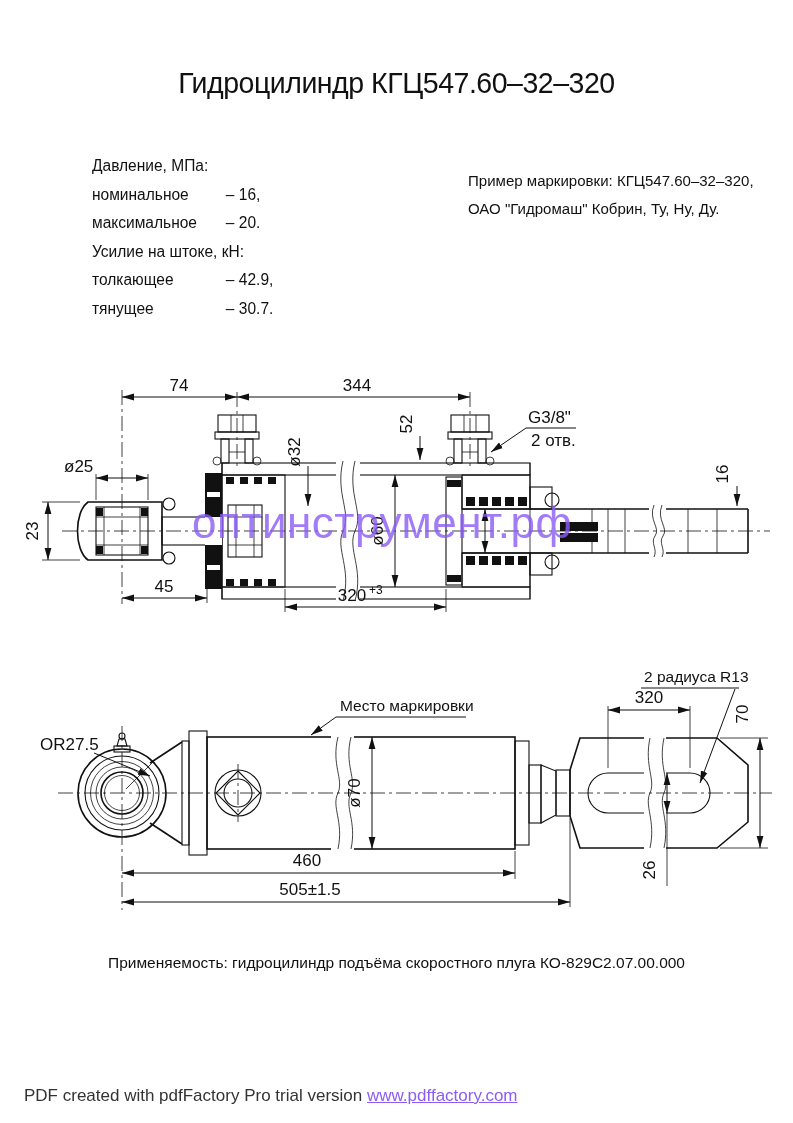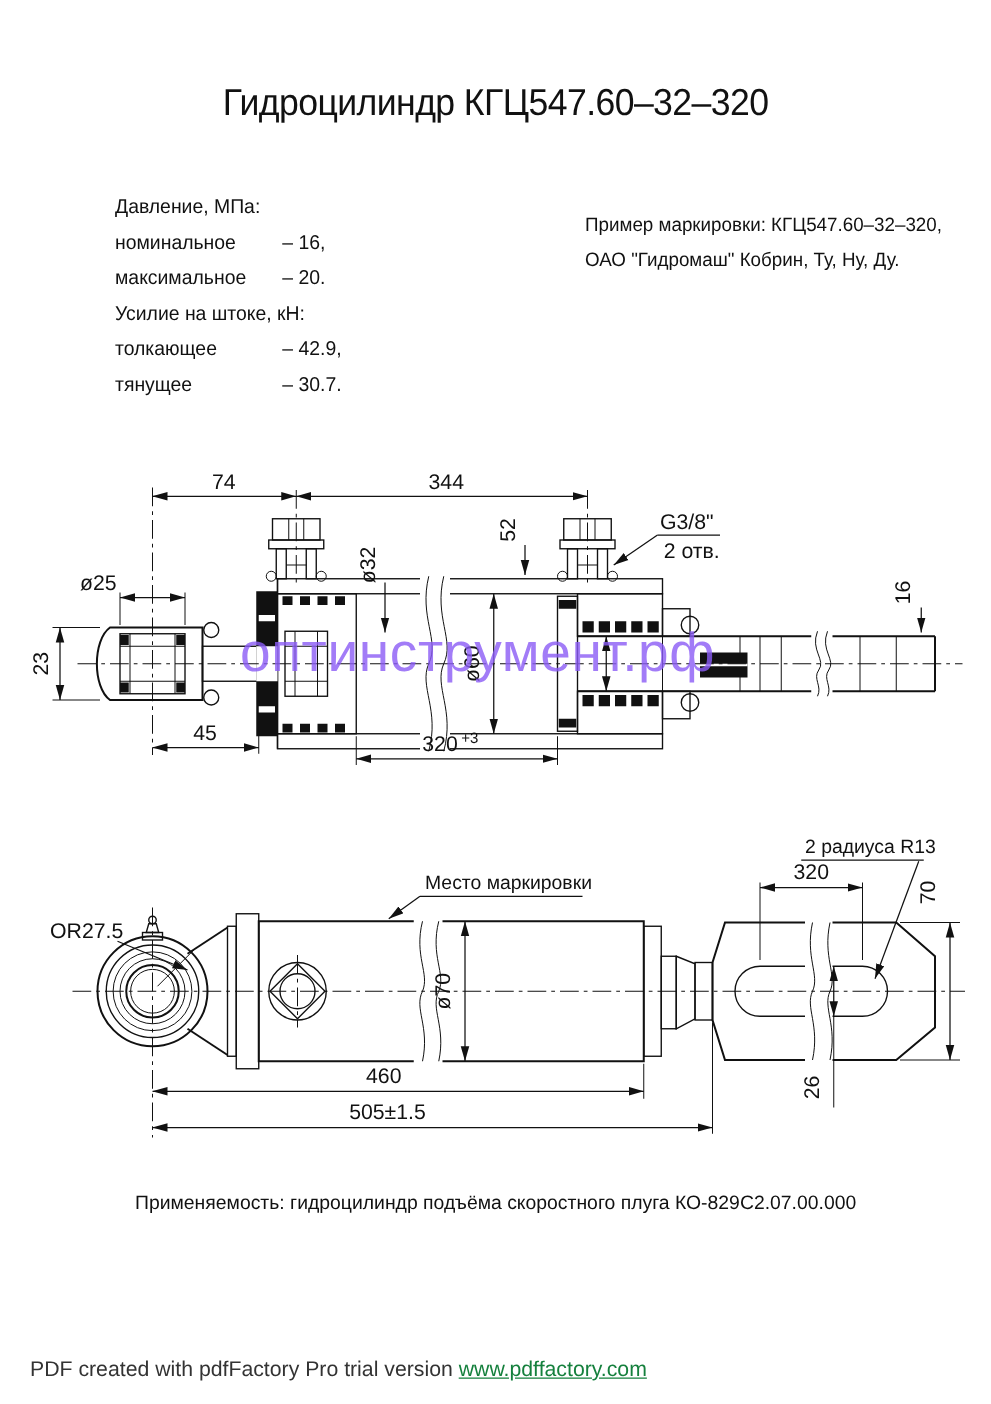--- a/index.html
+++ b/index.html
@@ -6,21 +6,21 @@
   body{width:793px;height:1123px;position:relative;font-family:"Liberation Sans",sans-serif;color:#111;overflow:hidden;}
   .abs{position:absolute;}
   #title{top:66px;left:0;right:0;text-align:center;font-size:30px;letter-spacing:-0.5px;transform:scaleX(0.95);white-space:nowrap;}
   #specs{top:152px;left:92px;font-size:16px;line-height:28.6px;transform:scaleX(0.97);transform-origin:left top;}
   .spec-row{display:flex;white-space:nowrap;}
   .spec-label{width:138px;}
   #marking{top:167px;left:468px;font-size:15.5px;line-height:28px;white-space:nowrap;transform:scaleX(0.97);transform-origin:left top;}
   #application{top:954px;left:0;right:0;text-align:center;font-size:15.5px;}
   #watermark{top:498px;left:192px;font-size:44px;color:#8b5cf6;opacity:.8;letter-spacing:.5px;z-index:5;white-space:nowrap;pointer-events:none;}
   #footer{top:1086px;left:24px;font-size:17px;color:#333;}
-  #footer a{color:#15803d;text-decoration:underline;}
+  #footer a{color:#8b5cf6;text-decoration:underline;}
   svg{position:absolute;top:0;left:0;z-index:1;}
   svg text{font-family:"Liberation Sans",sans-serif;fill:#111;}
   .dim{font-size:17px;}
   .dimsm{font-size:12px;}
   .lbl{font-size:15.5px;}
   .thin{stroke:#111;stroke-width:0.8;fill:none;}
   .med{stroke:#111;stroke-width:1.1;fill:none;}
   .thick{stroke:#111;stroke-width:1.6;fill:none;}
   .cl{stroke:#111;stroke-width:0.8;fill:none;stroke-dasharray:15 4 3 4;}
   .dimln{stroke:#111;stroke-width:1;fill:none;}

